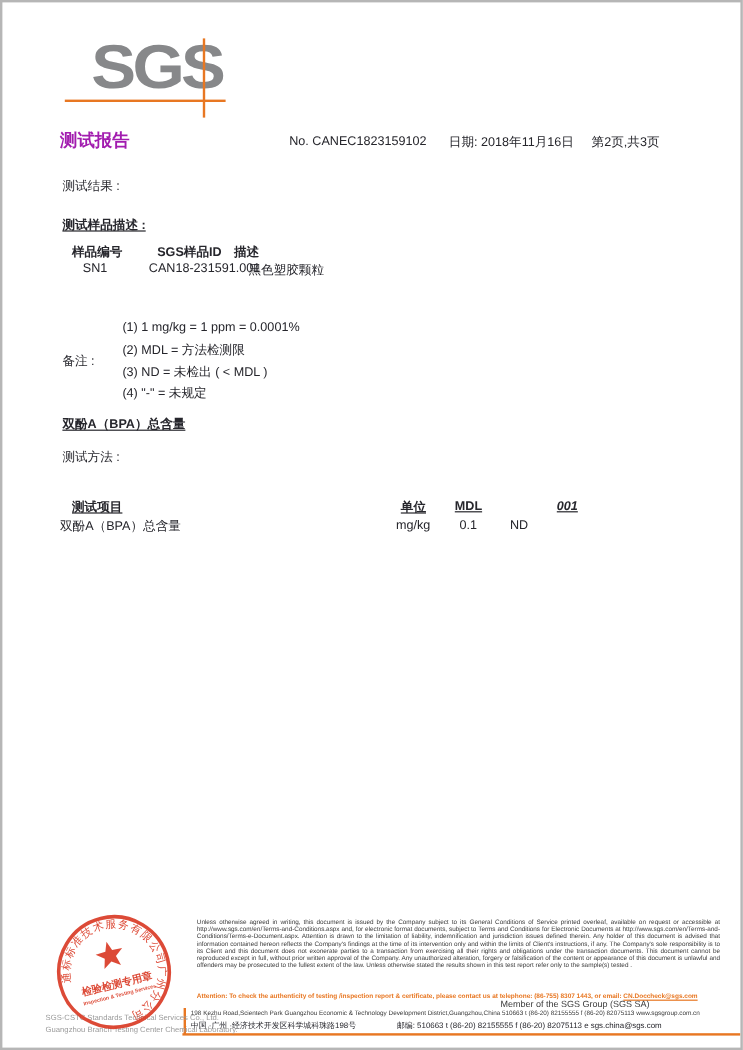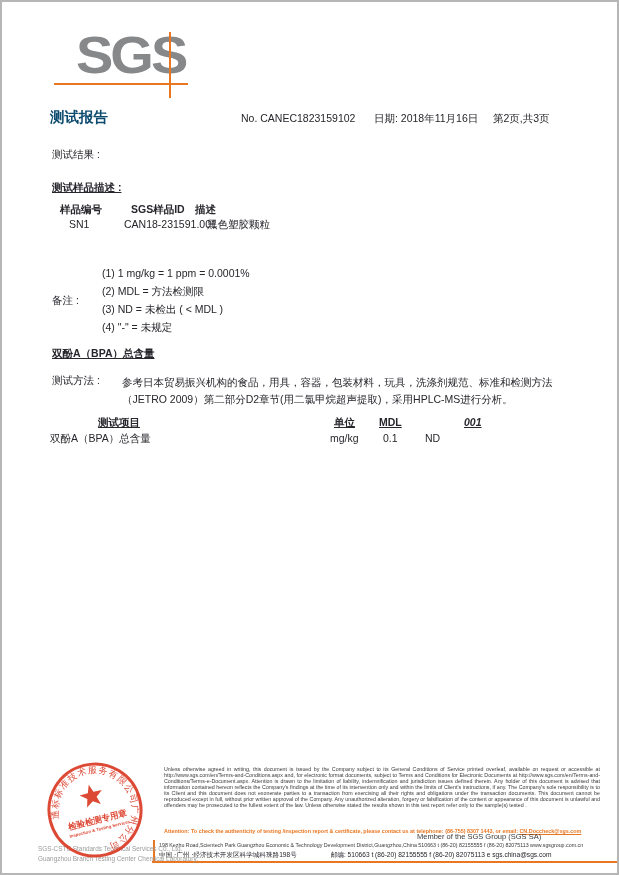--- a/index.html
+++ b/index.html
@@ -11,21 +11,21 @@
   }
   .abs { position:absolute; white-space:nowrap; }
 
   
   .logo-text { left:74px; top:28px; font-size:56px; font-weight:bold;
     color:#87888a; letter-spacing:-3px; line-height:1; transform:scaleY(.92); transform-origin:top left; }
   .logo-hline { left:52px; top:81px; width:134px; height:2px; background:#e87722; }
   .logo-vline { left:167px; top:30px; width:2px; height:66px; background:#e87722; }
 
   
-  .doc-title { left:48px; top:106px; font-size:14.5px; font-weight:bold; color:#0c4a6e; }
+  .doc-title { left:48px; top:106px; font-size:14.5px; font-weight:bold; color:#a21caf; }
   .hdr-no   { left:219px; top:110px; font-size:10.5px;padding-left:20px; }
   .hdr-date { left:372px; top:110px; font-size:10.5px; }
   .hdr-page { left:491px; top:110px; font-size:10.5px; }
 
   .body-text { font-size:10.5px; color:#26262c; }
   .bold { font-weight:bold; }
   .und { text-decoration:underline; }
   .ital { font-style:italic; }
 
   .results-label { left:50px; top:146px; }
@@ -42,21 +42,21 @@
   .note-0 { left:100px; top:265px; }
   .note-1 { left:100px; top:283px; }
   .note-2 { left:100px; top:301px; }
   .note-3 { left:100px; top:319px; }
 
   .bpa-heading { left:50px; top:345px; }
   .method-label { left:50px; top:372px; }
   .method-text { left:120px; top:372px; width:472px; white-space:normal;
     line-height:16.5px; }
 
-  .t-h1 { left:58px;  top:414px;margin-left:38px; }
+  .t-h1 { left:58px;  top:414px; }
   .t-h2 { left:332px; top:414px; }
   .t-h3 { left:377px; top:414px; }
   .t-h4 { left:421px; top:414px;padding-left:41px; }
   .t-c1 { left:48px;  top:430px; }
   .t-c2 { left:328px; top:430px; }
   .t-c3 { left:381px; top:430px; }
   .t-c4 { left:423px; top:430px; }
 
   
   .stamp { left:43px; top:758px; width:100px; height:100px; z-index:3; opacity:.92; }
@@ -101,21 +101,20 @@
   <div class="abs s-c3 body-text">黑色塑胶颗粒</div>
 
   <div class="abs notes-heading body-text">备注 :</div>
   <div class="abs note-0 body-text">(1) 1 mg/kg = 1 ppm = 0.0001%</div>
   <div class="abs note-1 body-text">(2) MDL = 方法检测限</div>
   <div class="abs note-2 body-text">(3) ND = 未检出 ( &lt; MDL )</div>
   <div class="abs note-3 body-text">(4) "-" = 未规定</div>
 
   <div class="abs bpa-heading body-text bold und">双酚A（BPA）总含量</div>
   <div class="abs method-label body-text">测试方法 :</div>
-  <div class="abs method-text body-text">参考日本贸易振兴机构的食品，用具，容器，包装材料，玩具，洗涤剂规范、标准和检测方法（JETRO 2009）第二部分D2章节(用二氯甲烷超声提取)，采用HPLC-MS进行分析。</div>
 
   <div class="abs t-h1 body-text bold und">测试项目</div>
   <div class="abs t-h2 body-text bold und">单位</div>
   <div class="abs t-h3 body-text bold und">MDL</div>
   <div class="abs t-h4 body-text bold und ital">001</div>
   <div class="abs t-c1 body-text">双酚A（BPA）总含量</div>
   <div class="abs t-c2 body-text">mg/kg</div>
   <div class="abs t-c3 body-text">0.1</div>
   <div class="abs t-c4 body-text">ND</div>
 

